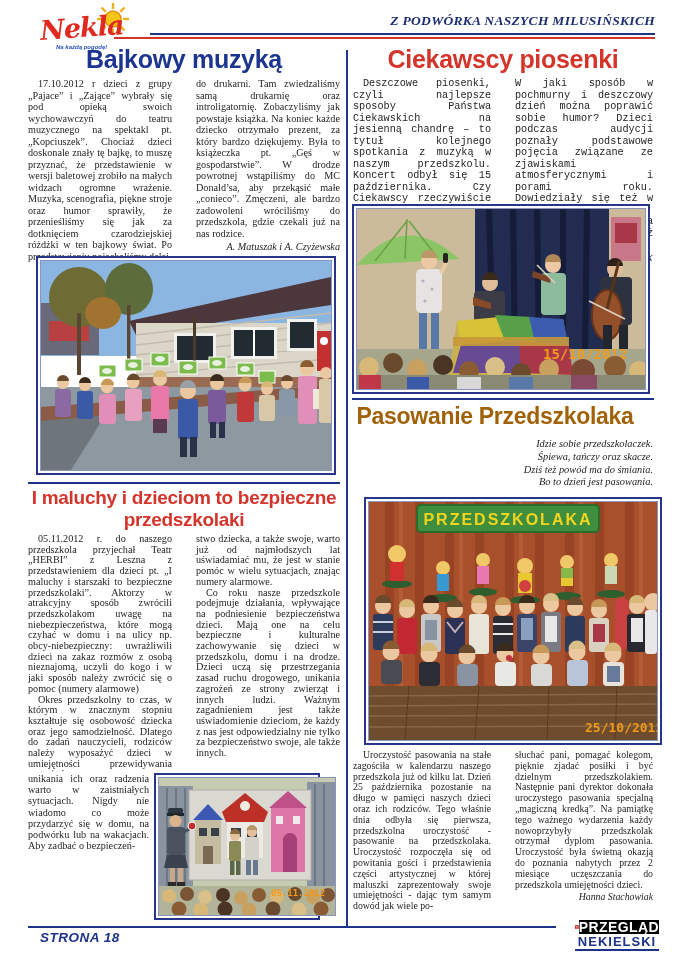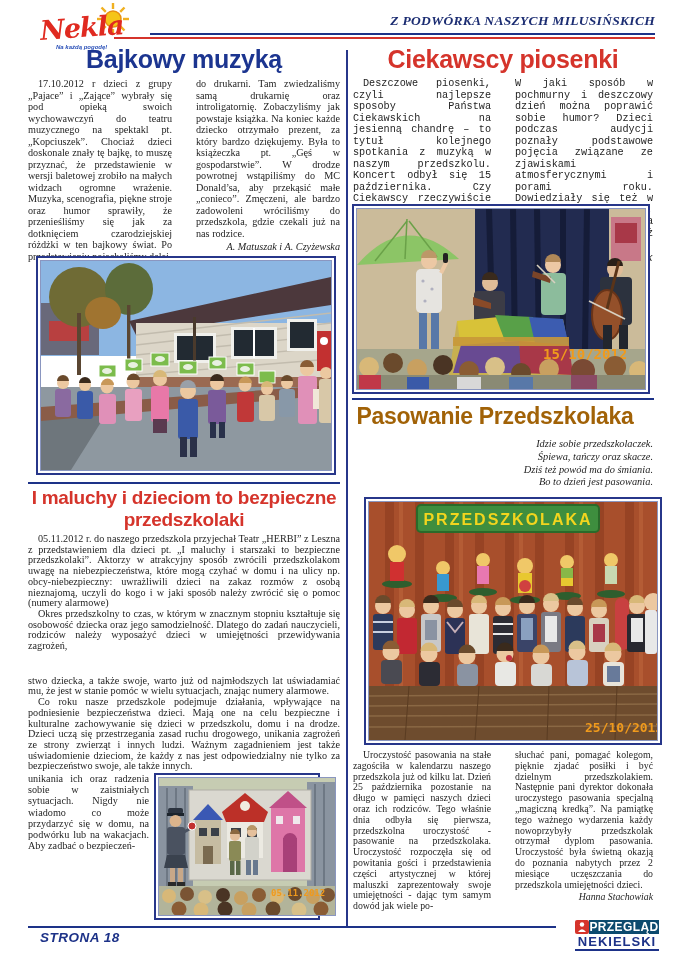--- a/index.html
+++ b/index.html
@@ -39,22 +39,22 @@
   .poem p{text-align:right;font-style:italic;line-height:12.8px !important;font-size:10.4px !important;}
   
   .photo{position:absolute;border:2px solid #27368a;padding:3px;background:#fff;box-sizing:border-box;}
   .photo svg{display:block;outline:1px solid #8a96c0;}
   .stamp{font-family:"DejaVu Sans Mono",monospace;font-weight:bold;fill:#f09a1c;}
   
   .strona{position:absolute;left:40px;top:930px;font-family:"Liberation Sans",sans-serif;
           font-weight:bold;font-style:italic;font-size:13.5px;color:#1d3288;letter-spacing:.5px;}
   .brand{position:absolute;left:575px;top:920px;width:84px;background:#fff;}
   .brand-top{display:flex;align-items:stretch;height:14px;}
-  .brand-top-text{flex:1;background:#0c4a6e;color:#fff;font-family:"Liberation Sans",sans-serif;
-                  font-weight:bold;font-size:12px;text-align:center;line-height:14px;letter-spacing:.4px;}
+  .brand-top-text{flex:1;background:#000000;color:#fff;font-family:"Liberation Sans",sans-serif;
+                  font-weight:bold;font-size:14px;text-align:center;line-height:14px;letter-spacing:.4px;}
   .brand-bottom{font-family:"Liberation Sans",sans-serif;font-weight:bold;font-size:13px;
                 color:#1d3288;text-align:center;letter-spacing:1px;border-bottom:2px solid #1d3288;}
 </style>
 </head>
 <body>
 
 <div class="page">
 
   <div class="logo">
     <svg class="logo-sun" width="34" height="34" viewBox="0 0 34 34">
@@ -207,33 +207,33 @@
             <circle cx="285" cy="112" r="6" fill="#ecc8a0"></circle>
             <rect x="278" y="118" width="14" height="44" rx="3" fill="#d8c8a8"></rect>
           </g>
       </g>
     </svg>
   </div>
 
   <div class="rule rule-navy" style="left:28px;top:482px;width:312px;height:2px;"></div>
   <div class="h-big h-maluchy">I maluchy i dzieciom to bezpieczne przedszkolaki</div>
 
-  <section class="cols maluchy-row1" style="left:28px;top:534px;width:312px;height:238px;overflow:hidden;flex-direction:column;">
+  <section class="cols maluchy-row1" style="left:28px;top:534px;width:312px;height:238px;overflow:hidden;">
     <div class="col">
       <p class="ind">05.11.2012 r. do naszego przedszkola przyjechał Teatr „HERBI” z Leszna z przedstawieniem dla dzieci pt. „I maluchy i starszaki to bezpieczne przedszkolaki”. Aktorzy w atrakcyjny sposób zwrócili przedszkolakom uwagę na niebezpieczeństwa, które mogą czyhać w domu i na ulicy np. obcy-niebezpieczny: uwrażliwili dzieci na zakaz rozmów z osobą nieznajomą, uczyli do kogo i w jaki sposób należy zwrócić się o pomoc (numery alarmowe)</p>
       <p class="ind">Okres przedszkolny to czas, w którym w znacznym stopniu kształtuje się osobowość dziecka oraz jego samodzielność. Dlatego do zadań nauczycieli, rodziców należy wyposażyć dzieci w umiejętności przewidywania zagrożeń,</p>
     </div>
     <div class="col">
       <p>stwo dziecka, a także swoje, warto już od najmłodszych lat uświadamiać mu, że jest w stanie pomóc w wielu sytuacjach, znając numery alarmowe.</p>
       <p class="ind">Co roku nasze przedszkole podejmuje działania, wpływające na podniesienie bezpieczeństwa dzieci. Mają one na celu bezpieczne i kulturalne zachowywanie się dzieci w przedszkolu, domu i na drodze. Dzieci uczą się przestrzegania zasad ruchu drogowego, unikania zagrożeń ze strony zwierząt i innych ludzi. Ważnym zagadnieniem jest także uświadomienie dzieciom, że każdy z nas jest odpowiedzialny nie tylko za bezpieczeństwo swoje, ale także innych.</p>
     </div>
   </section>
 
   <div class="narrow">
-    <p>unikania ich oraz radzenia sobie w zaistniałych sytuacjach. Nigdy nie wiadomo co może przydarzyć się w domu, na podwórku lub na wakacjach. Aby zadbać o bezpieczeń-</p>
+    <p>unikania ich oraz radzenia warto w zaistniałych sytuacjach. Nigdy nie wiadomo co może przydarzyć się w domu, na podwórku lub na wakacjach. Aby zadbać o bezpieczeń-</p>
   </div>
 
   <div class="photo" style="left:154px;top:773px;width:166px;height:147px;">
     <svg width="176" height="137" viewBox="0 0 176 137">
       <rect width="176" height="137" fill="#c6ccb2"></rect>
       <rect x="0" y="8" width="34" height="102" fill="#8a94a0"></rect>
       <g stroke="#6e7884" stroke-width="2">
           <line x1="8" y1="10" x2="8" y2="108"></line>
           <line x1="17" y1="10" x2="17" y2="108"></line>
           <line x1="26" y1="10" x2="26" y2="108"></line>

